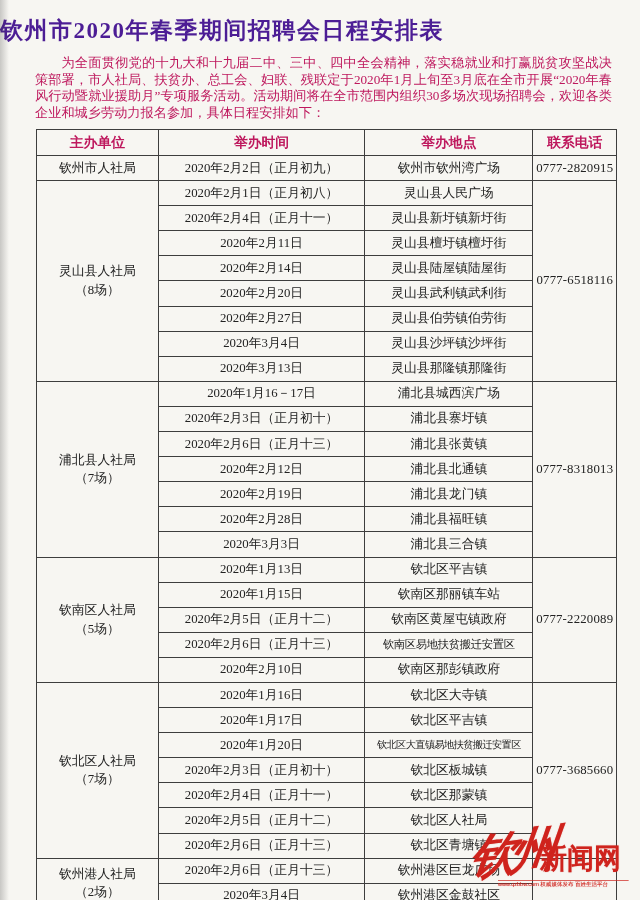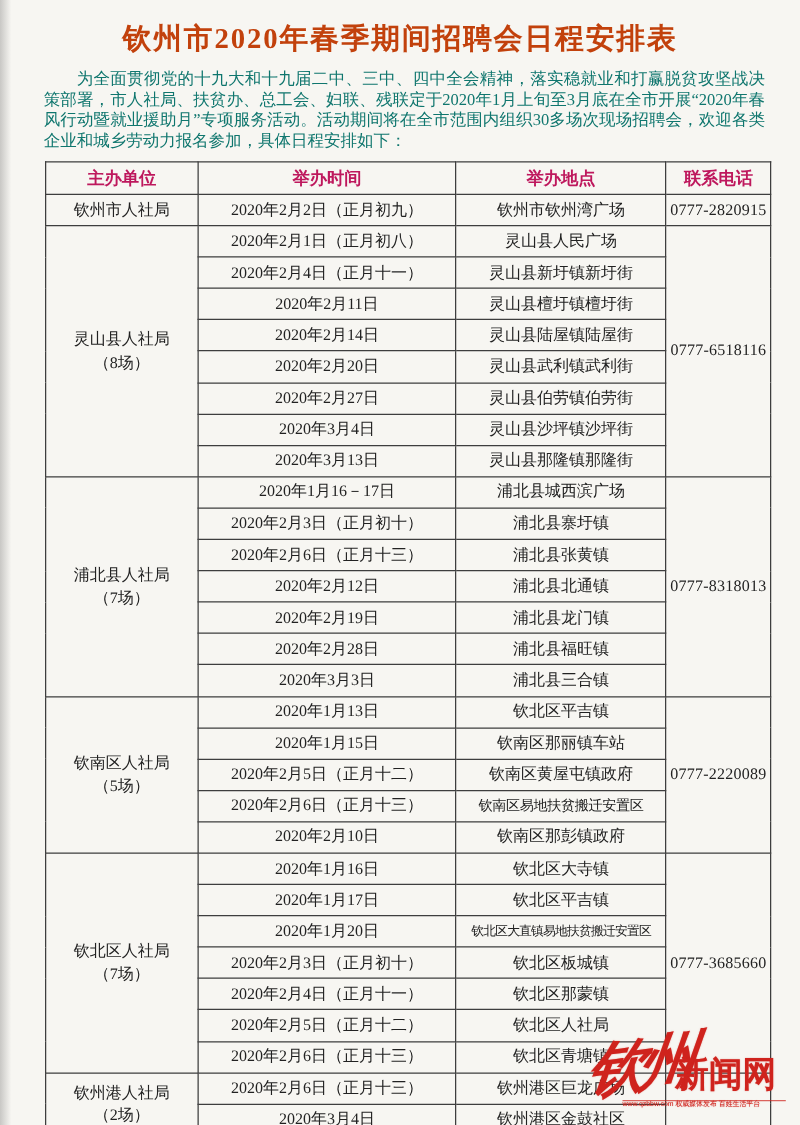--- a/index.html
+++ b/index.html
@@ -10,29 +10,28 @@
     position:relative;overflow:hidden;
     color:#1d1d1d;
   }
   body::before{
     content:'';position:absolute;left:0;top:0;width:9px;height:100%;
     background:linear-gradient(90deg,rgba(60,60,60,.25),rgba(60,60,60,0));
     pointer-events:none;
   }
   .page-title{
     margin:0;padding-top:15px;
-    text-align:center;
     font-size:23px;font-weight:bold;letter-spacing:1.5px;
-    color:#c2410c;
+    color:#4c1d95;
   }
   .intro{
     width:577px;margin:9px auto 0 35px;
     font-size:13.2px;line-height:16.6px;
     text-align:justify;text-indent:2em;
-    color:#0f766e;
+    color:#be185d;
   }
   table.schedule{
     position:absolute;left:36px;top:129px;width:581px;
     border-collapse:collapse;table-layout:fixed;
   }
   .schedule th,.schedule td{
     border:1.4px solid #3e3e3e;
     text-align:center;vertical-align:middle;
     padding:0 1px;overflow:hidden;white-space:nowrap;
     color:#222;

